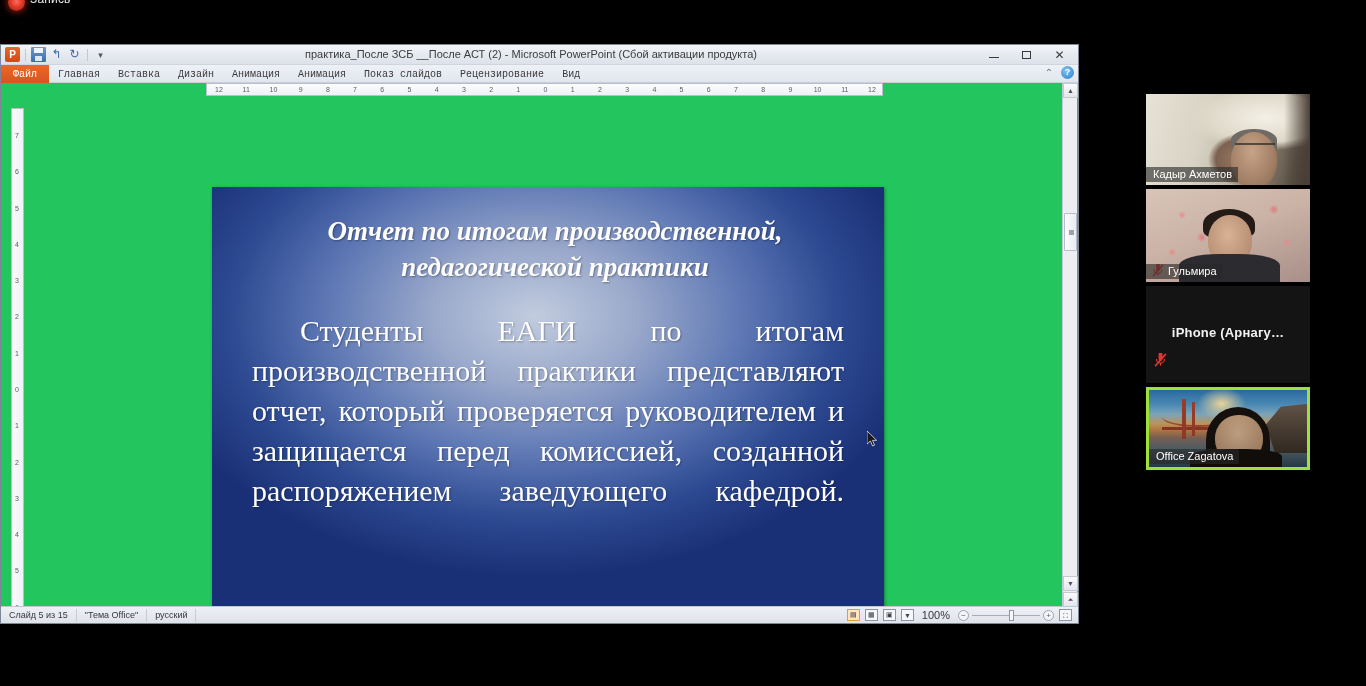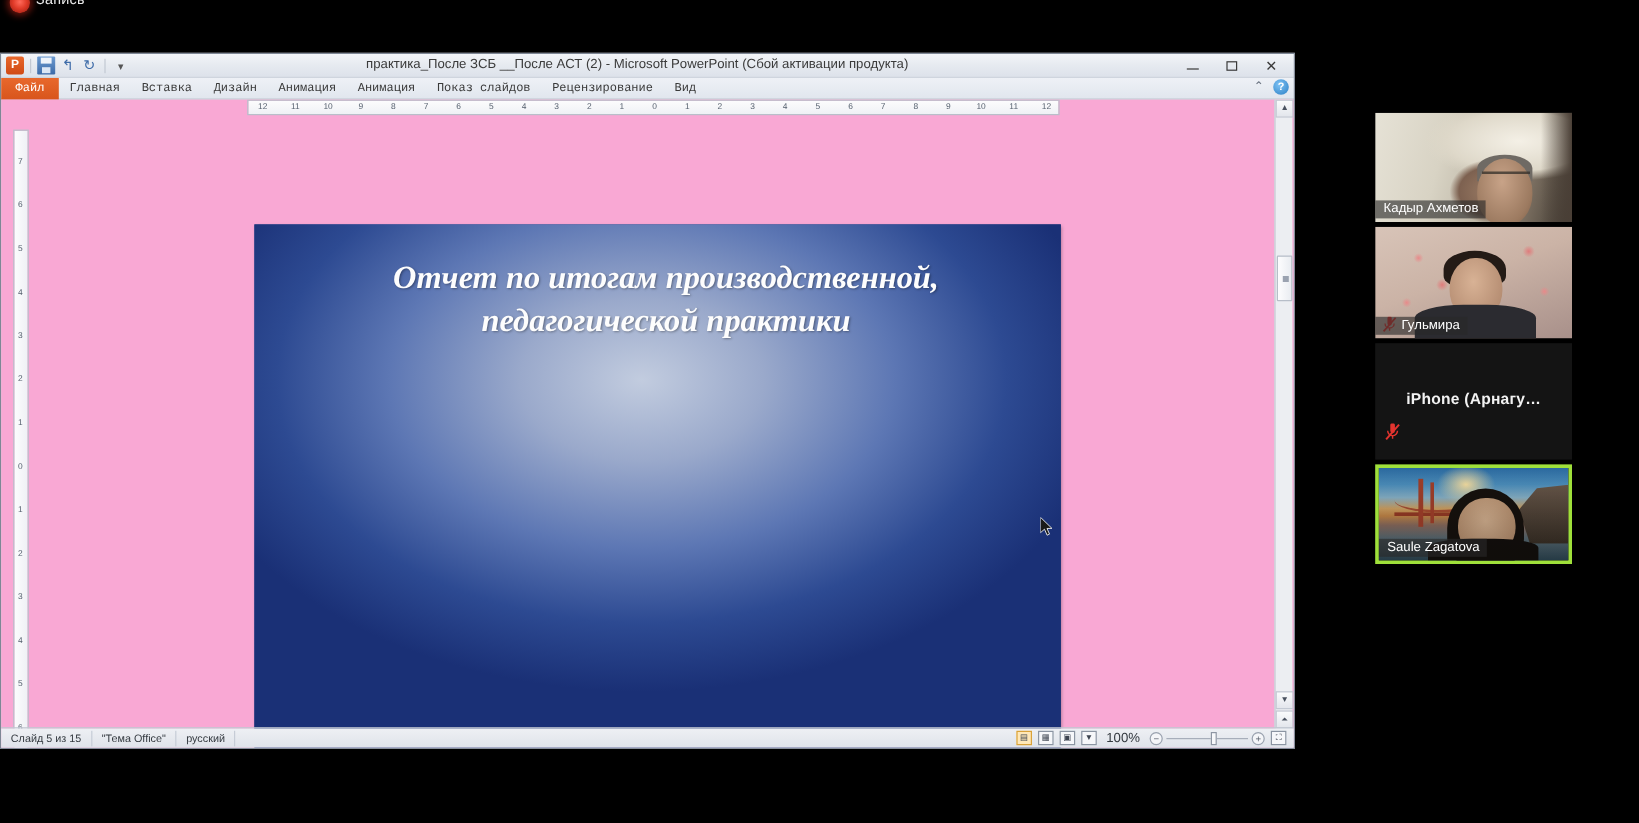--- a/index.html
+++ b/index.html
@@ -86,21 +86,21 @@
   }
   .ribbon-right { position:absolute; right:4px; top:1px; display:flex; gap:6px; align-items:center; }
   .ico-collapse { width:12px; height:12px; color:#6a7380; font-size:10px; line-height:12px; text-align:center;}
   .ico-help {
     width:13px; height:13px; border-radius:50%;
     background: radial-gradient(circle at 40% 35%, #7fc3f5, #2a7ec4);
     color:#fff; font-size:9px; font-weight:bold; text-align:center; line-height:13px;
   }
 
   
-  .edit-area { position: relative; flex: 1; background: #f9a8d4; overflow: hidden; }
+  .edit-area { position: relative; flex: 1; background: #22c55e; overflow: hidden; }
 
   
   .ruler-h {
     position: absolute; left: 205px; top: 0; width: 677px; height: 13px;
     background: linear-gradient(to bottom,#fcfcfd,#eff1f5);
     border: 1px solid #b9bfca;
     font-size: 7px; color: #55606e; overflow: hidden;
   }
   .ruler-h .tick { position: absolute; top: 2px; transform: translateX(-50%); }
   .ruler-v {
@@ -438,20 +438,21 @@
           <span class="tick" style="top: 461.429px;">5</span>
           <span class="tick" style="top: 497.714px;">6</span>
         </div>
 
       <div class="slide-wrap">
         <div class="slide">
           <div class="slide-title">
             <div>Отчет по итогам производственной,</div>
             <div>педагогической практики</div>
           </div>
+          <div class="slide-body">Студенты ЕАГИ по итогам производственной практики представляют отчет, который проверяется руководителем и защищается перед комиссией, созданной распоряжением заведующего кафедрой.</div>
         </div>
       </div>
 
       <svg class="cursor" viewBox="0 0 11 16">
         <polygon points="0,0 0,13 3.4,10 5.6,15 7.6,14.1 5.5,9.4 9.6,9.3" fill="#1a1a1a" stroke="#ffffff" stroke-width=".7"></polygon>
       </svg>
 
       <div class="vscroll">
         <div class="vs-btn vs-up">▲</div>
         <div class="vs-thumb"></div>
@@ -526,17 +527,17 @@
         <div class="hill"></div>
         <div class="cable"></div>
         <div class="bridge-deck"></div>
         <div class="bridge-tower"></div>
         <div class="bridge-tower2"></div>
         <div class="hair"></div>
           <div class="face"></div>
           <div class="body"></div>
         <div class="shade"></div>
       </div>
-      <div class="tile-name">Saule Zagatova</div>
+      <div class="tile-name">Office Zagatova</div>
     </div>
 
   </div>
 </div>
 
 </body></html>

